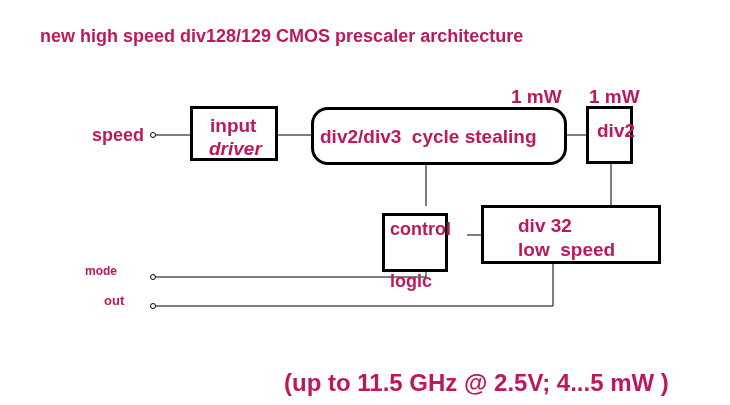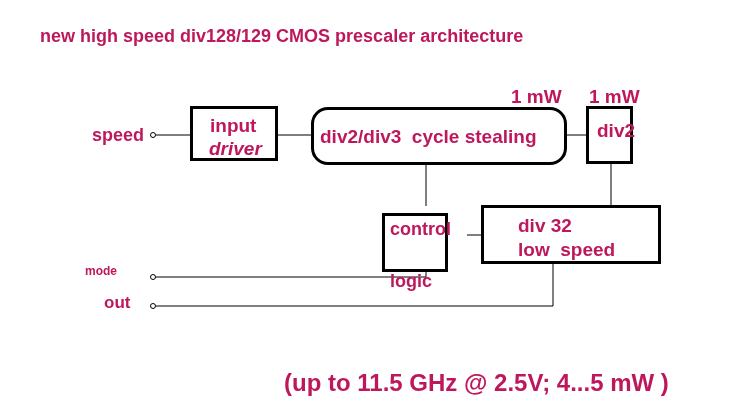--- a/index.html
+++ b/index.html
@@ -57,15 +57,15 @@
   <div class="t" style="left:5px; top:4px; font-size:18px;">control</div>
   <div class="t" style="left:5px; top:31px; font-size:18px;margin-top:25px;">logic</div>
 </div>
 
 <div class="box" style="left:481px; top:205px; width:180px; height:59px;">
   <div class="t" style="left:34px; top:8px; font-size:19px;">div 32</div>
   <div class="t" style="left:34px; top:32px; font-size:19px; white-space:pre;">low  speed</div>
 </div>
 
 <div class="t" style="left:85px; top:265px; font-size:12px;">mode</div>
-<div class="t" style="left:104px; top:294px; font-size:17px;">out</div>
+<div class="t" style="left:104px; top:294px; font-size:13px;">out</div>
 
 <div class="t" style="left:284px; top:371px; font-size:24px;">(up to 11.5 GHz @ 2.5V; 4...5 mW )</div>
 
 </body></html>

